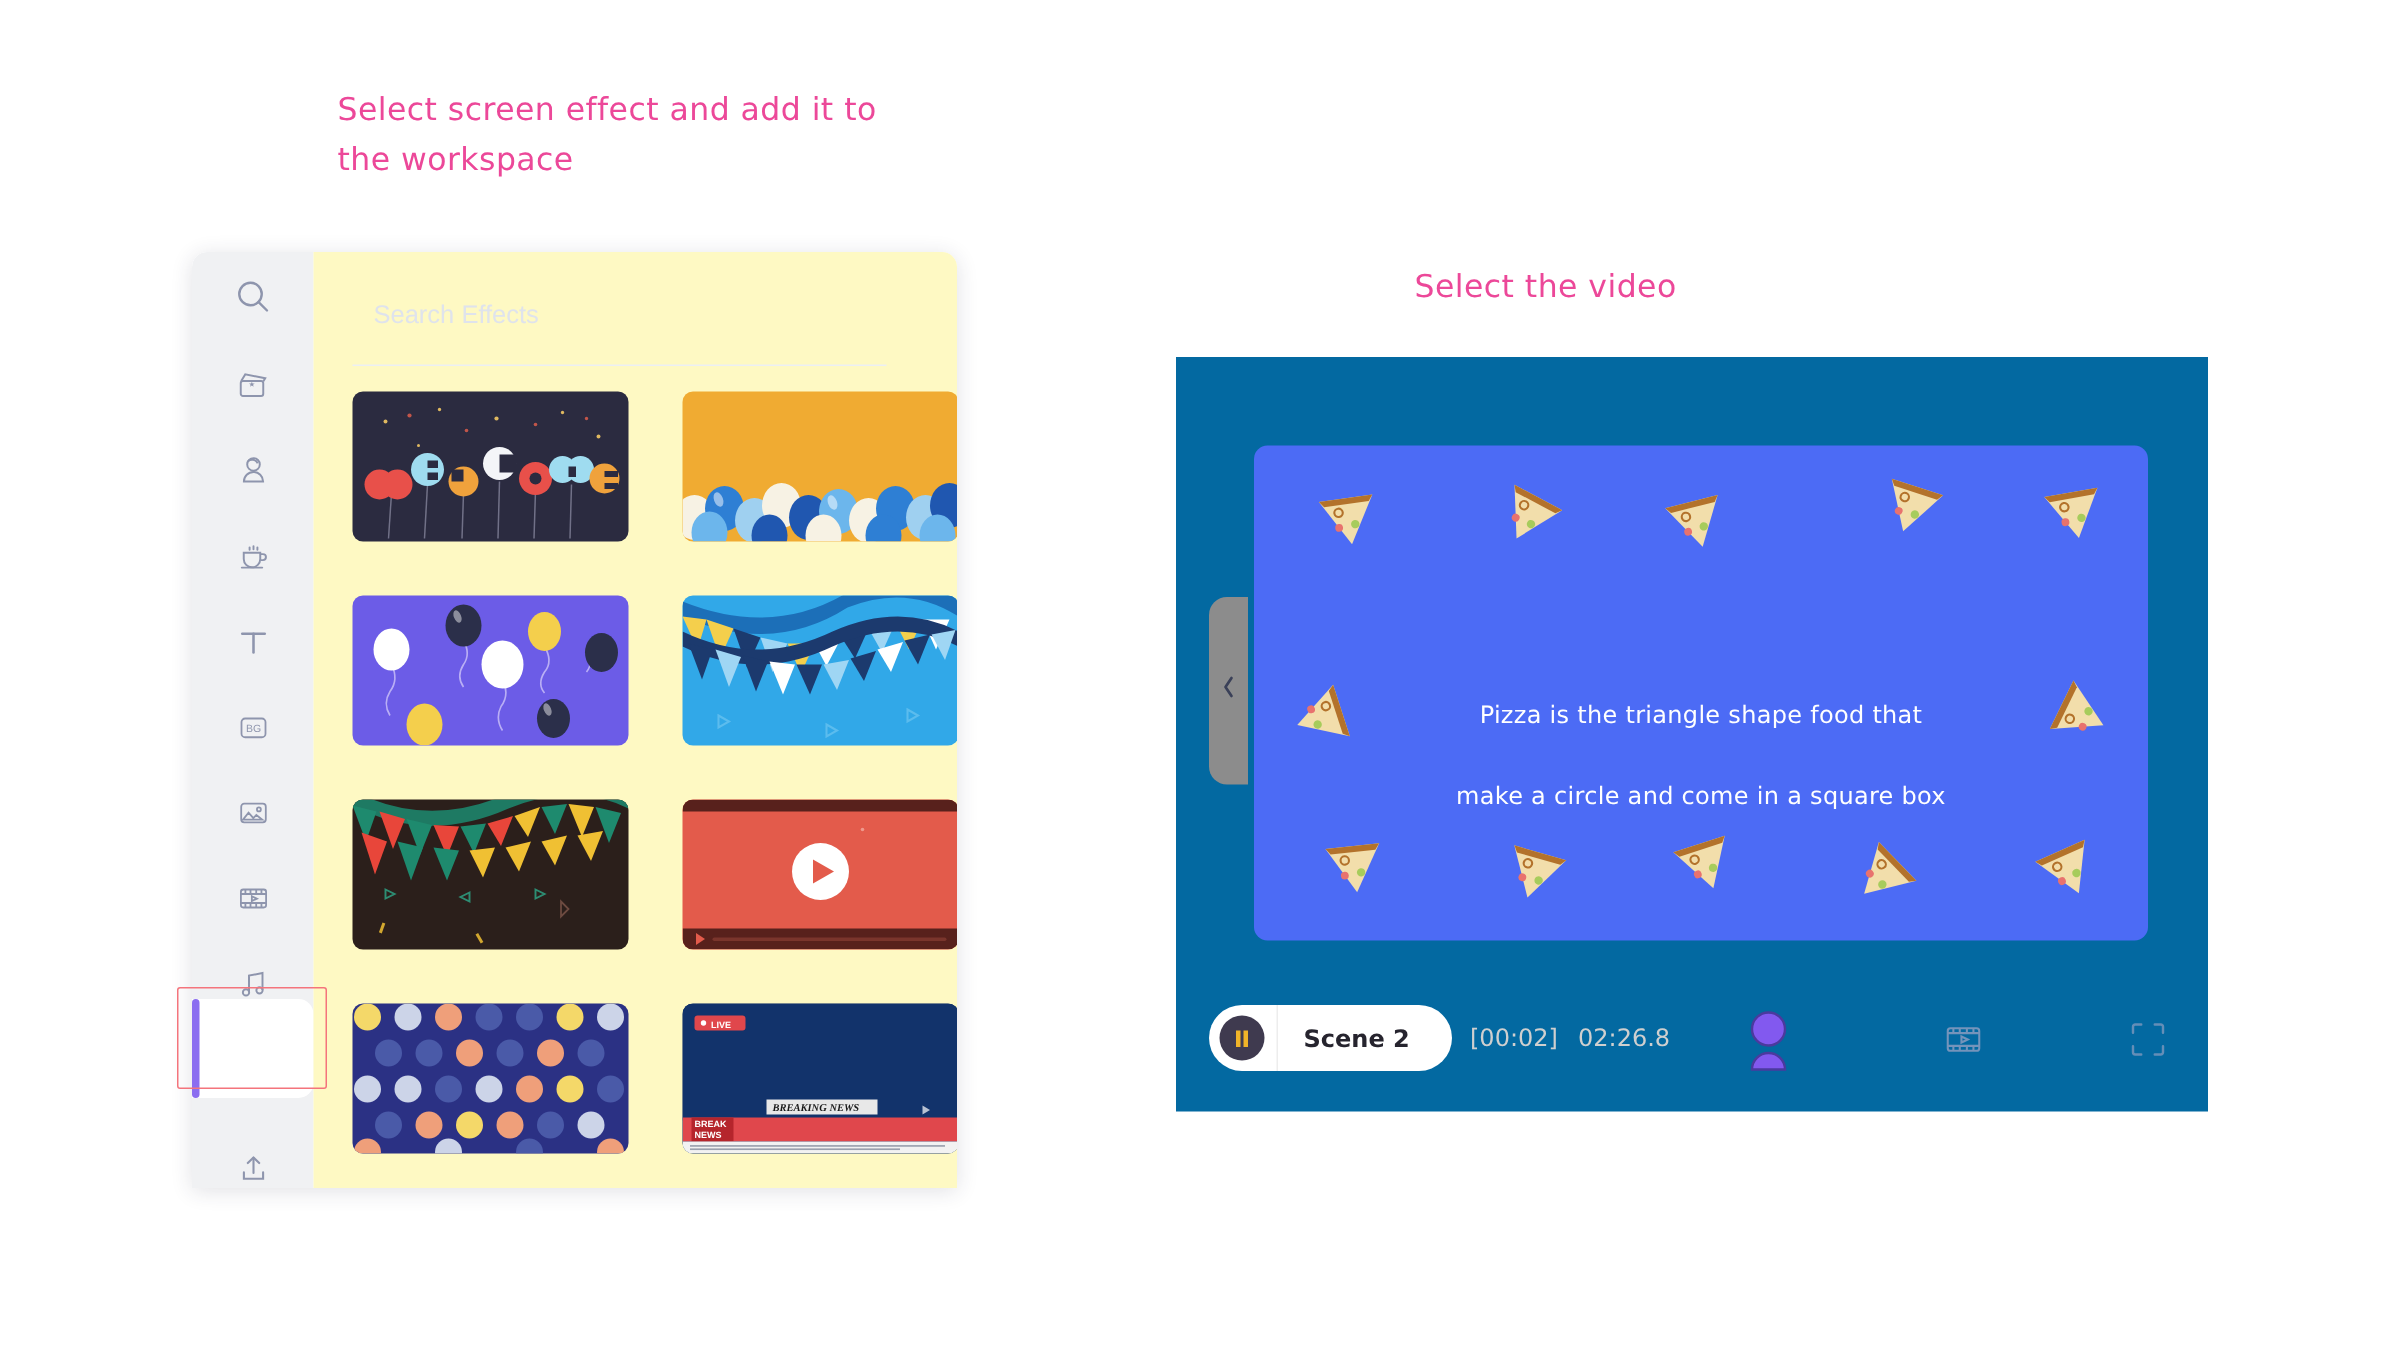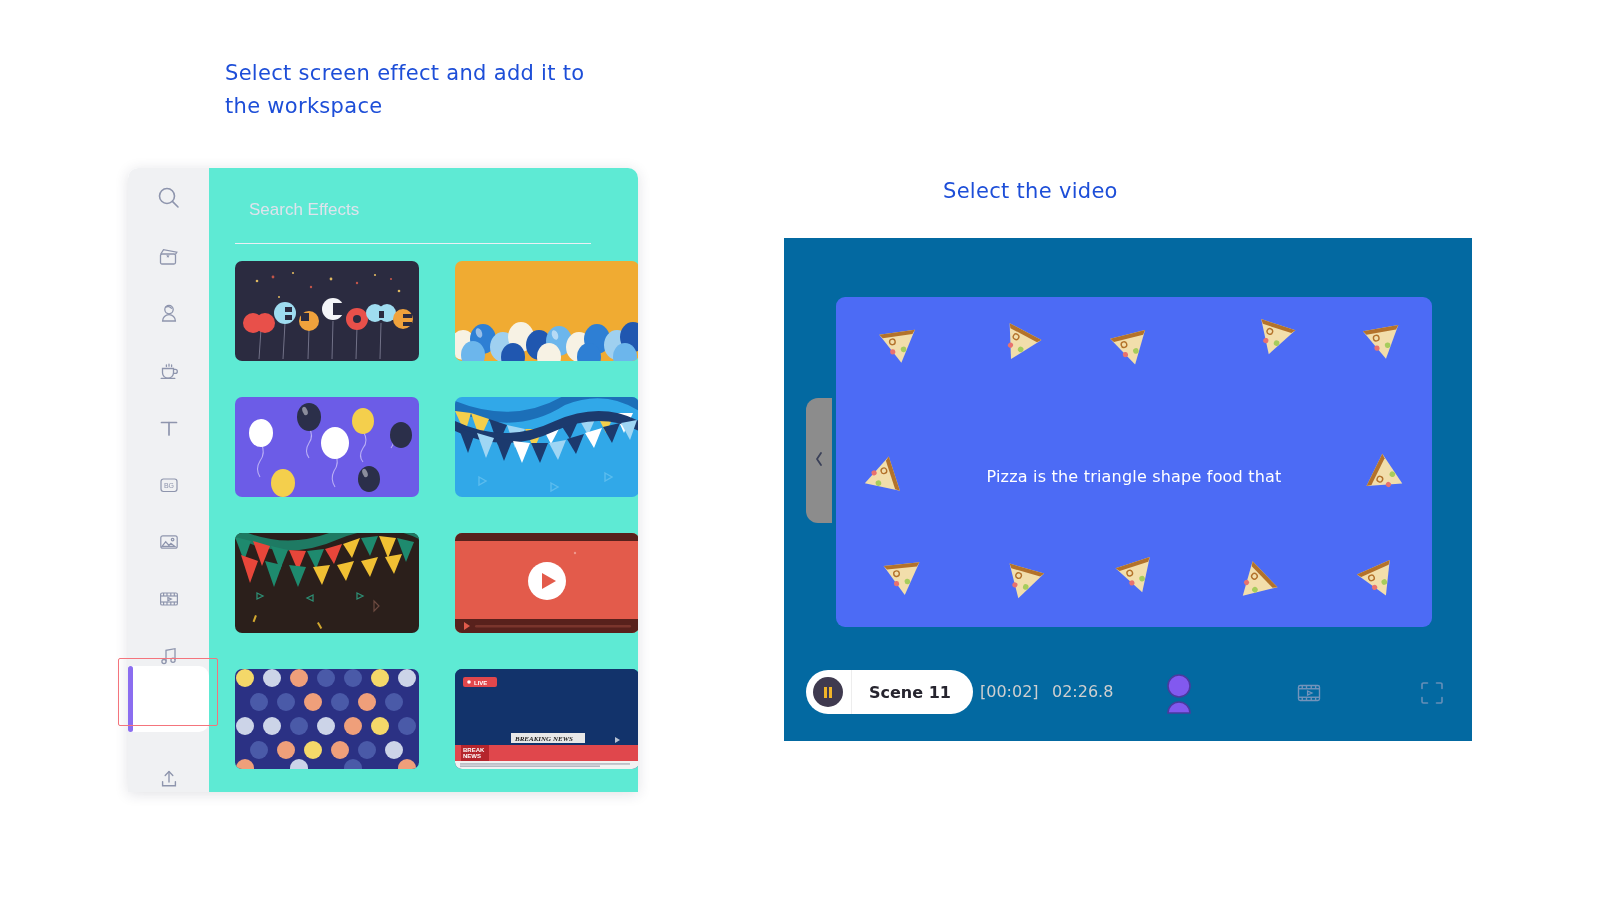--- a/index.html
+++ b/index.html
@@ -10,21 +10,21 @@
     overflow: hidden;
   }
   #root { position: relative; width: 1600px; height: 900px; }
 
   
   .caption {
     position: absolute;
     font-family: "DejaVu Sans", sans-serif;
     font-size: 21px;
     line-height: 33px;
-    color: #1d4ed8;
+    color: #ec4899;
     letter-spacing: 0.3px;
     white-space: pre-line;
   }
   #caption-left  { left: 225px; top: 57px; width: 400px; }
   #caption-right { left: 943px; top: 175px; width: 300px; }
 
   
   #editor-panel {
     position: absolute; left: 128px; top: 168px;
     width: 510px; height: 624px;
@@ -64,21 +64,21 @@
     width: 100px; height: 68px;
     border: 1.6px solid #f4747c;
     border-radius: 2px;
     pointer-events: none;
   }
 
   
   #effects-pane {
     position: absolute; left: 81px; top: 0;
     width: 429px; height: 100%;
-    background: #5eead4;
+    background: #fef9c3;
     padding: 28px 18px 0 26px;
   }
   #search-row { position: relative; height: 48px; }
   #search-input {
     width: 356px; border: none; outline: none;
     font-family: "Liberation Sans", sans-serif;
     font-size: 17px; color: #6b7280;
     background: transparent;
     padding: 4px 0 12px 14px;
   }
@@ -740,34 +740,35 @@
       <div class="pizza" style="left:520px; top:260px; transform:rotate(-24deg)"><svg width="46" height="46" viewBox="0 0 46 46">
             <path d="M5 9 L41 9 L23 40z" fill="#f2deab"></path>
             <path d="M5 9 L41 9 L38 13 L8 13z" fill="#b3722b"></path>
             <circle cx="17" cy="18" r="2.8" fill="none" stroke="#b3722b" stroke-width="1.4"></circle>
             <circle cx="16" cy="28" r="2.6" fill="#e8726e"></circle>
             <circle cx="27" cy="27" r="2.8" fill="#a7cc5c"></circle>
           </svg></div>
 
       <div id="stage-text">
         <span>Pizza is the triangle shape food that</span><br>
+        <span>make a circle and come in a square box</span>
       </div>
     </div>
 
     <div id="playbar">
 
       <div id="scene-chip">
         <div id="pause-btn">
           <span style="display:flex">
             <i></i>
               <i></i>
           </span>
         </div>
         <div id="chip-divider"></div>
-        <div id="scene-label">Scene 11</div>
+        <div id="scene-label">Scene 2</div>
       </div>
 
       <div class="timecode" id="tc-current">[00:02]</div>
       <div class="timecode" id="tc-total">02:26.8</div>
 
       <div class="bar-icon" id="icon-avatar">
         <svg width="42" height="44" viewBox="0 0 42 44">
           <circle cx="21" cy="13" r="11" fill="#8259ef" stroke="#4b3a9e" stroke-width="1.6"></circle>
           <path d="M10.8 9 A11 11 0 0 1 31.4 10.8 A11 11 0 0 0 10.8 9z" fill="#f0853c"></path>
           <path d="M10 40 a11 11 0 0 1 22 0z" fill="#8259ef" stroke="#4b3a9e" stroke-width="1.6"></path>

